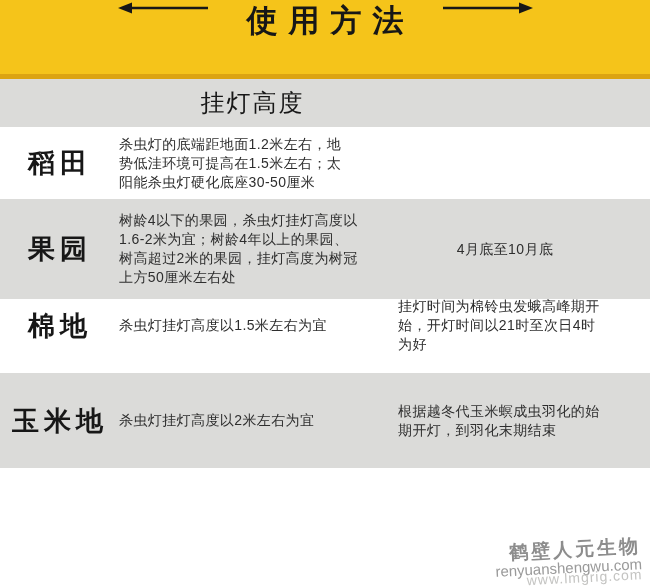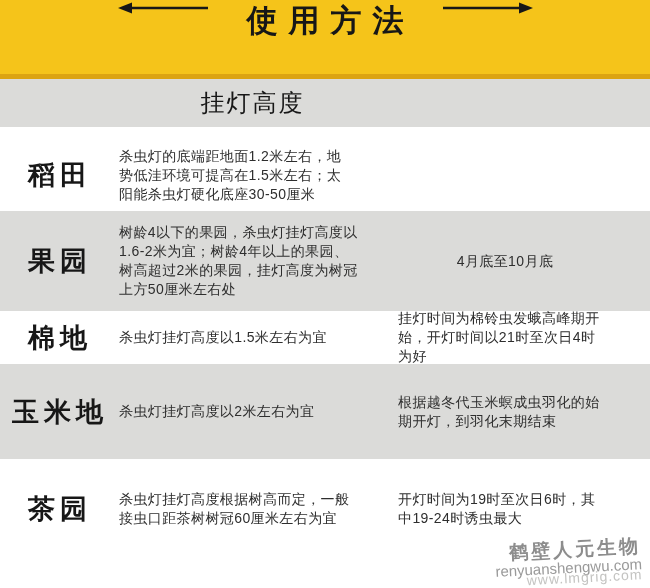--- a/index.html
+++ b/index.html
@@ -35,24 +35,24 @@
     font-weight:normal;font-size:24px;color:#171717;
     text-align:center;letter-spacing:2px;
   }
   .col-label{width:115px;flex:0 0 115px;}
   .col-height{width:275px;flex:0 0 275px;}
   .col-time{width:260px;flex:0 0 260px;}
 
   .trow{display:flex;align-items:center;}
   .trow.gray{background:#DBDBD9;}
   .trow.white{background:#ffffff;}
-  .r1{height:72px;margin-top:12px;}
+  .r1{height:72px;}
   .r2{height:100px;}
   .r3{height:53px;justify-content:space-between;}
-  .r4{height:95px;}
+  .r4{height:95px;margin-top:21px;}
   .r5{height:100px;}
 
   .row-label{
     font-weight:bold;font-size:27px;color:#171717;
     text-align:center;letter-spacing:5px;text-indent:5px;
     white-space:nowrap;
   }
   .cell-text{
     font-size:14px;line-height:19px;letter-spacing:0.4px;
     color:#2e2e2e;white-space:pre-line;
@@ -132,31 +132,20 @@
     <div class="row-label col-label">玉米地</div>
     <div class="col-height height-cell">
       <div class="cell-text">杀虫灯挂灯高度以2米左右为宜</div>
     </div>
     <div class="col-time time-cell">
       <div class="cell-text">根据越冬代玉米螟成虫羽化的始
 期开灯，到羽化末期结束</div>
     </div>
   </div>
 
-  <div class="trow white r5">
-    <div class="row-label col-label">茶园</div>
-    <div class="col-height height-cell">
-      <div class="cell-text">杀虫灯挂灯高度根据树高而定，一般
-接虫口距茶树树冠60厘米左右为宜</div>
-    </div>
-    <div class="col-time time-cell">
-      <div class="cell-text">开灯时间为19时至次日6时，其
-中19-24时诱虫最大</div>
-    </div>
-  </div>
 
   <div class="watermark">
     <div class="wm-cn">鹤壁人元生物</div>
     <div class="wm-en">renyuanshengwu.com</div>
     <div class="wm-faint">www.lmgrig.com</div>
   </div>
 
 </div>
 
 </body></html>

